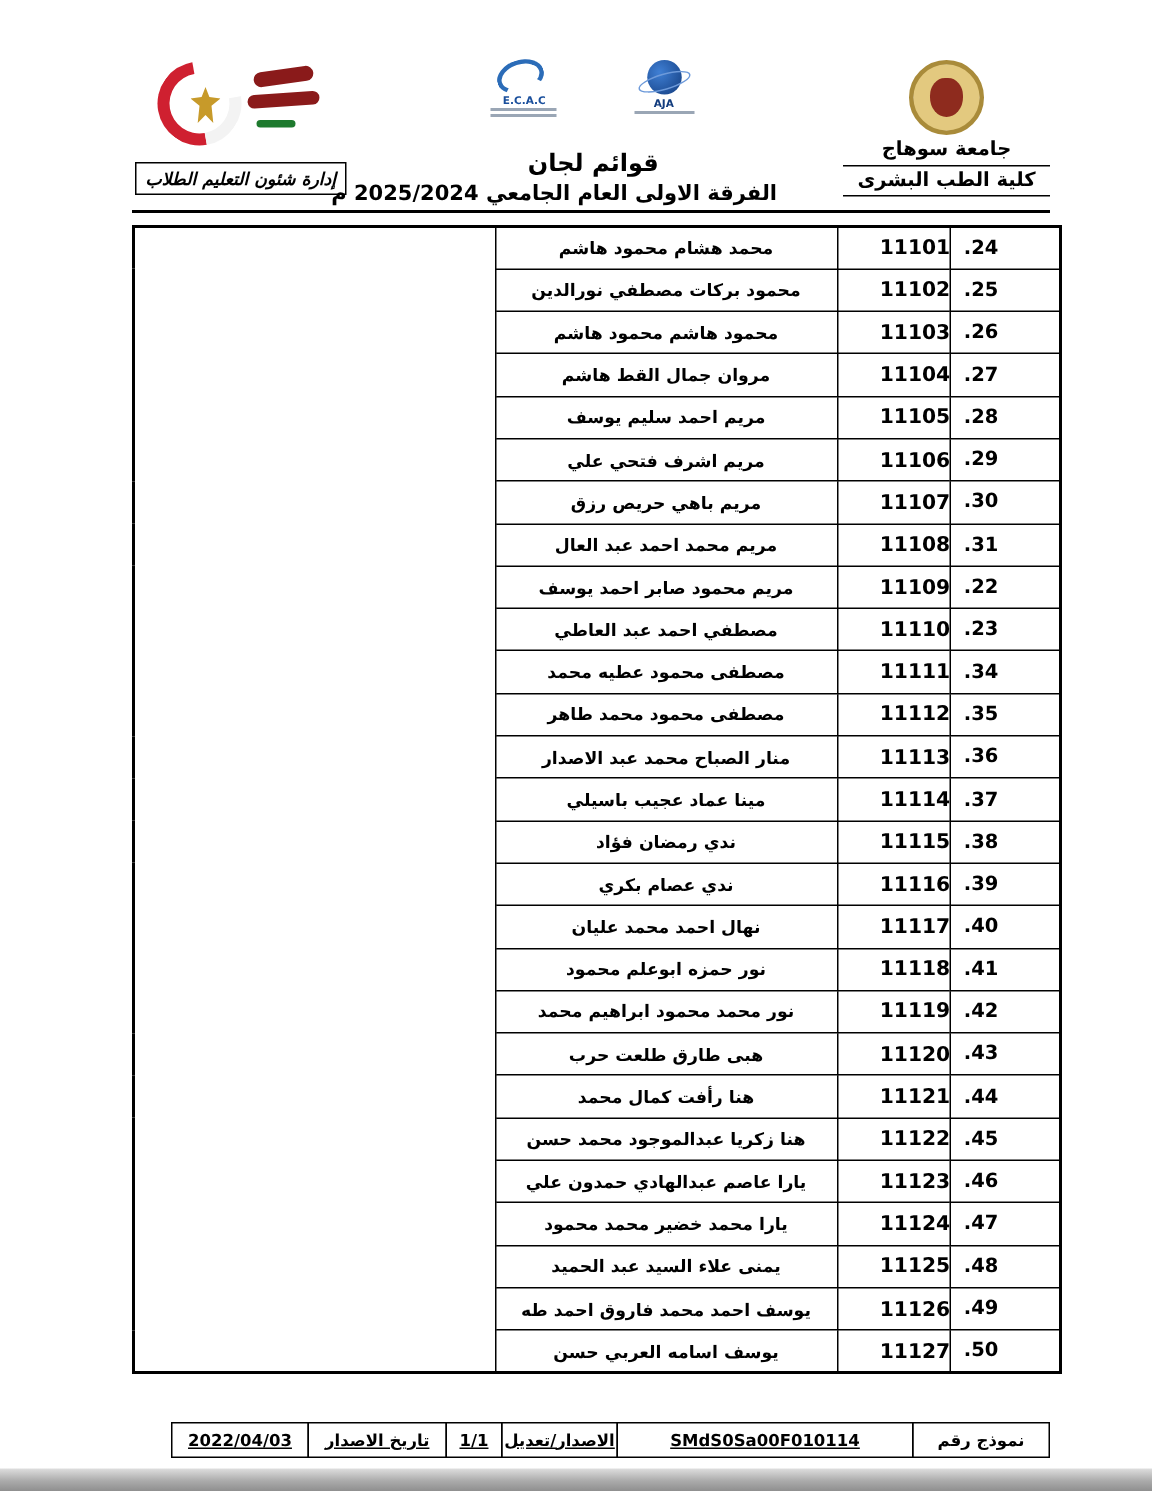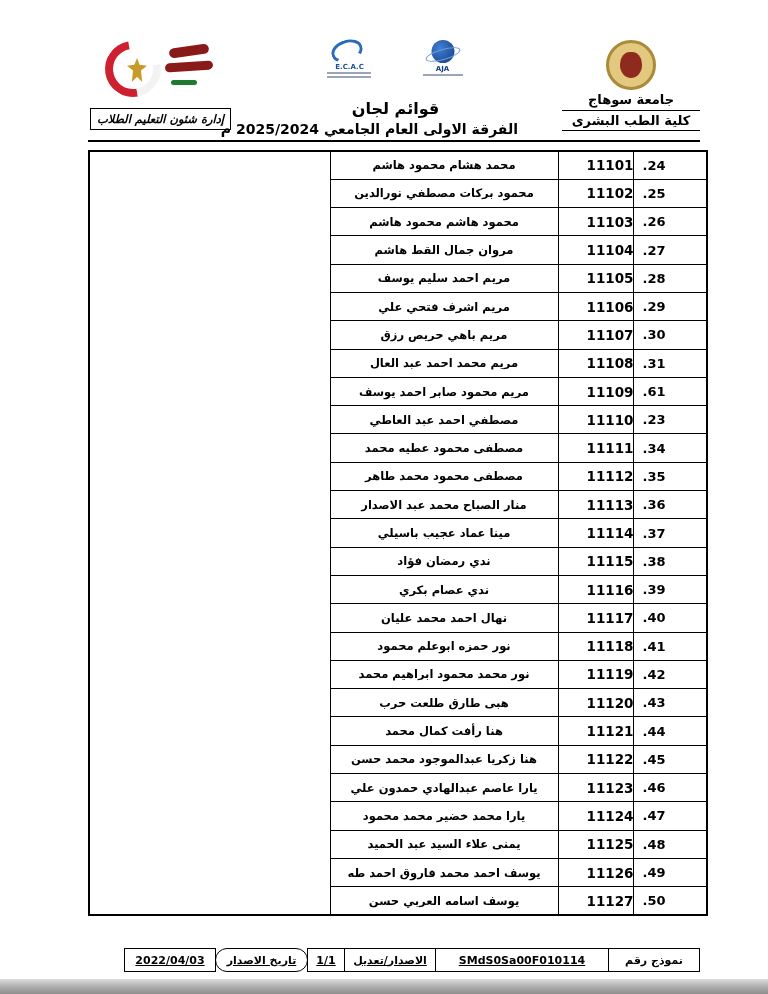--- a/index.html
+++ b/index.html
@@ -58,24 +58,24 @@
   .roster td.id   { width:70px;  font-size:13.5px; text-align:center; direction:ltr;padding-left:28px; }
   .roster td.name { width:228px; font-size:11.5px; text-align:center; direction:rtl; white-space:nowrap; }
   .roster td.empty{ width:241px; background:#ffffff; }
 
   
   .footer { position:absolute; left:95px; top:948px; width:605px; height:24px; display:flex; direction:rtl;
             font-size:11px; font-weight:bold; }
   .fcell { border:1px solid #000; display:flex; align-items:center; justify-content:center; height:24px; }
   .fcell + .fcell { margin-right:-1px;text-decoration:underline; }
   .f-form-label { width:92px; direction:rtl; }
-  .f-form-code  { width:174px; direction:ltr; }
-  .f-issue-label{ width:92px; direction:rtl; }
+  .f-form-code  { width:198px; direction:ltr; }
+  .f-issue-label{ width:78px; direction:rtl; }
   .f-issue-val  { width:38px; direction:ltr;text-align:center; }
-  .f-date-label { width:93px; direction:rtl;border-radius:12px; }
+  .f-date-label { width:93px; direction:rtl; }
   .f-date-val   { width:92px; direction:ltr; }
 
   .page-bottom-edge { position:absolute; left:0; bottom:0; width:768px; height:15px;
                       background:linear-gradient(180deg,#dedede 0%, #ababab 55%, #8f8f8f 100%); }
 </style>
 </head>
 <body>
 
 <div class="page">
 
@@ -160,21 +160,21 @@
           <td class="num">30.</td>
           <td class="id">11107</td>
           <td class="name">مريم باهي حريص رزق</td>
         </tr>
         <tr>
           <td class="num">31.</td>
           <td class="id">11108</td>
           <td class="name">مريم محمد احمد عبد العال</td>
         </tr>
         <tr>
-          <td class="num">61.</td>
+          <td class="num">22.</td>
           <td class="id">11109</td>
           <td class="name">مريم محمود صابر احمد يوسف</td>
         </tr>
         <tr>
           <td class="num">23.</td>
           <td class="id">11110</td>
           <td class="name">مصطفي احمد عبد العاطي</td>
         </tr>
         <tr>
           <td class="num">34.</td>

